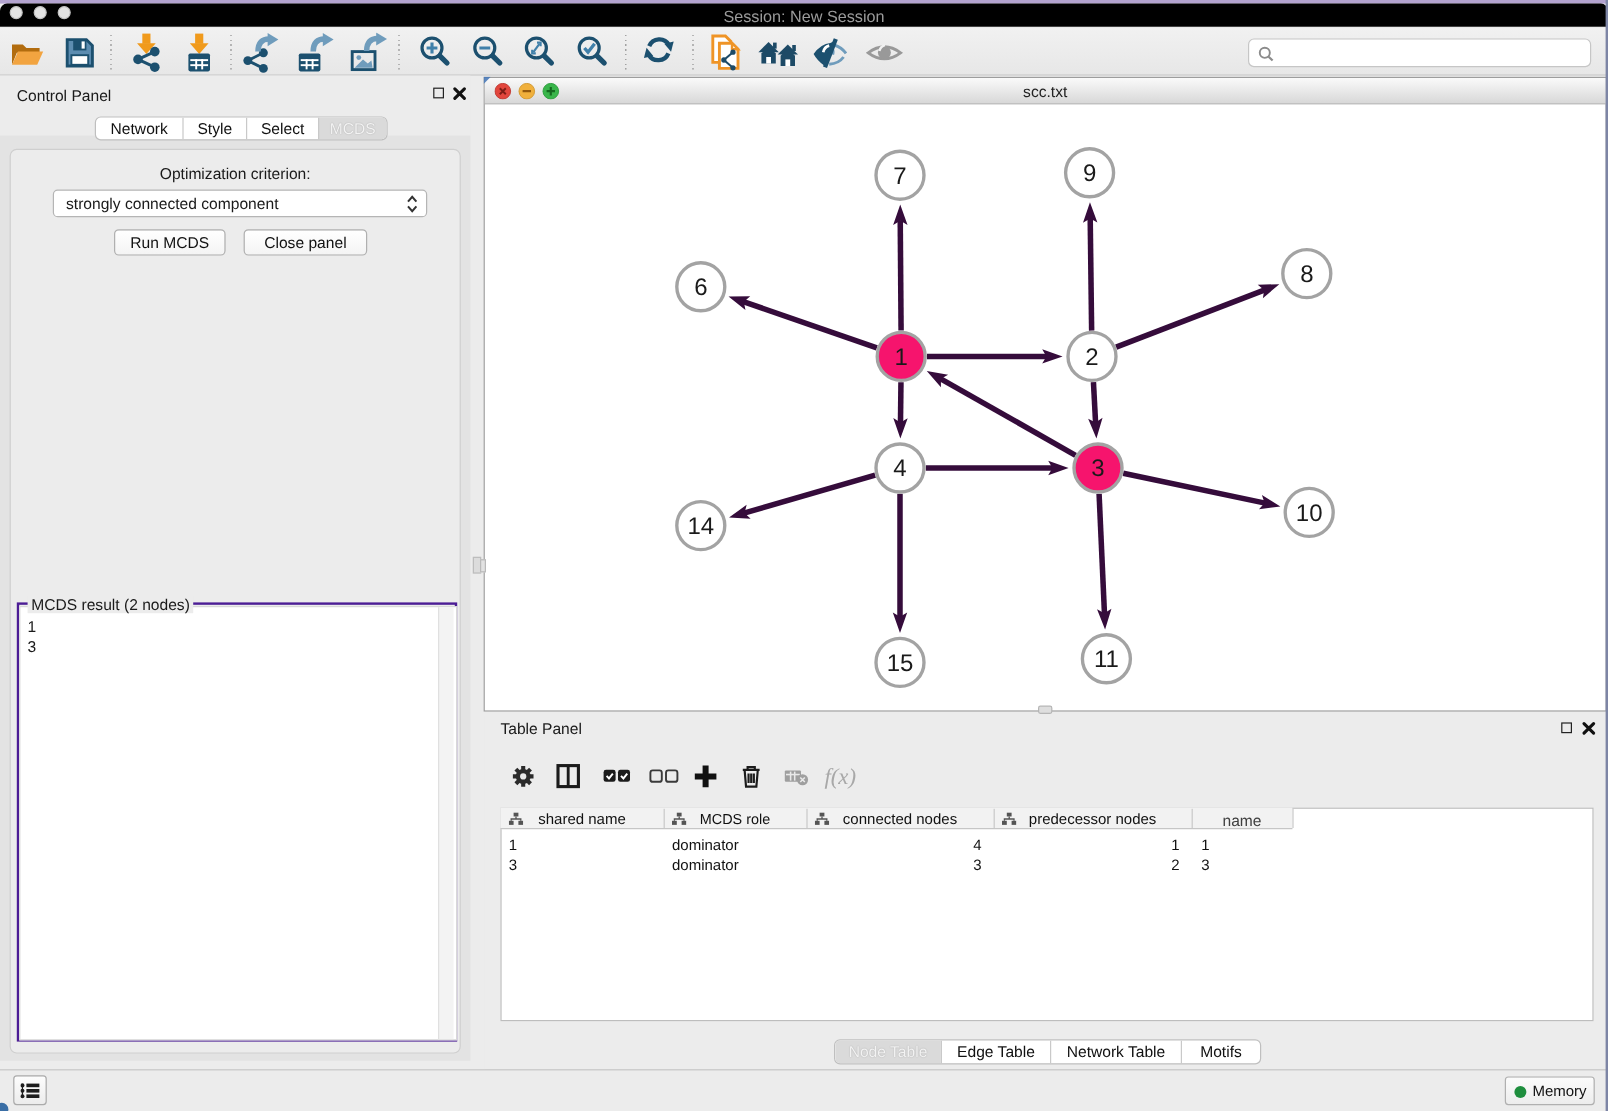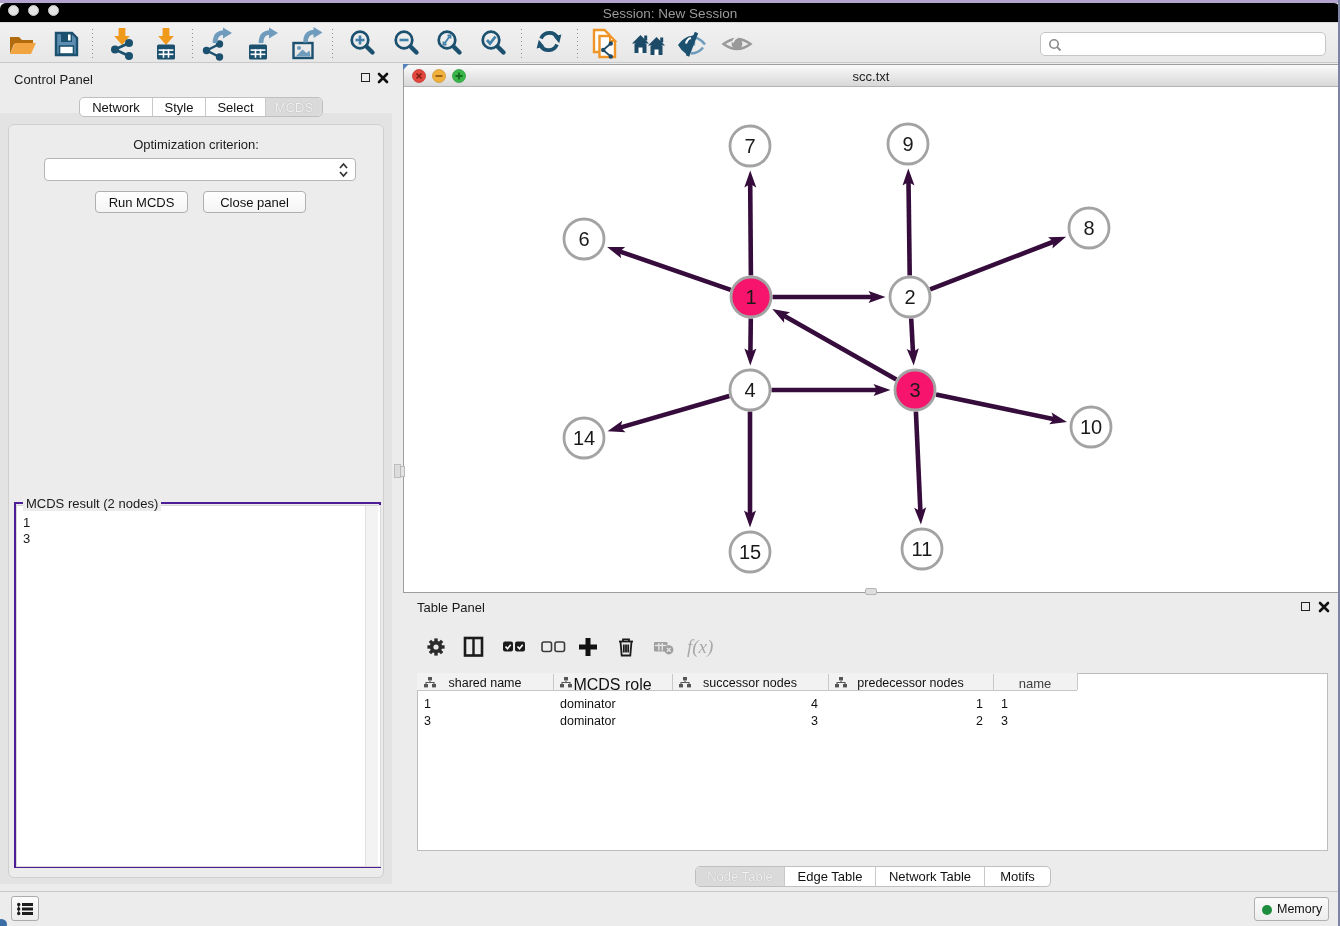--- a/index.html
+++ b/index.html
@@ -159,20 +159,21 @@
   <div class="abs" style="left:8px;top:61px;width:376px;height:754px;background:#ececec;border:1px solid #cfcfcf;border-radius:6px"></div>
 
   <div class="seg" style="left:79px;top:34px;height:20px">
     <div style="width:72px">Network</div>
     <div style="width:53px">Style</div>
     <div style="width:60px">Select</div>
     <div class="sel" style="width:57px">MCDS</div>
   </div>
   <div class="hdr abs" style="left:0;top:74px;width:392px;text-align:center">Optimization criterion:</div>
   <div class="abs" style="left:44px;top:95px;width:312px;height:23px;background:#fff;border:1px solid #b5b5b5;border-radius:4px">
+    <div class="hdr" style="padding:3px 0 0 10px">strongly connected component</div>
     <svg class="abs" style="right:6px;top:3px" width="11" height="16" viewBox="0 0 11 16">
       <path d="M2,6 L5.5,2 L9,6 M2,10 L5.5,14 L9,10" fill="none" stroke="#333" stroke-width="1.7"></path>
       </svg>
   </div>
   <div class="btn" style="left:95px;top:128px;width:93px;height:22px;padding-top:3px">Run MCDS</div>
   <div class="btn" style="left:203px;top:128px;width:103px;height:22px;padding-top:3px">Close panel</div>
 
   <div class="abs" style="left:14px;top:439px;width:367px;height:366px;border:2px solid #4c1d95">
     <div class="abs" style="left:0;top:1px;width:365px;height:362px;background:#fff;border:1px solid #d8d8d8"></div>
     <div class="abs" style="left:349px;top:2px;width:13px;height:360px;background:#f3f3f3;border-left:1px solid #e0e0e0"></div>
@@ -309,29 +310,29 @@
     <path d="M6,3.4 V5.5 M2,7 V5.5 H10 V7" fill="none" stroke="#555" stroke-width="1.1"></path>
   </svg>
 <div class="abs" style="left:417px;top:676px;width:136px;text-align:center;font-size:12.5px;color:#111">shared name</div>
 <div class="abs" style="left:553px;top:674px;width:1px;height:16px;background:#c9c9c9"></div>
 <svg class="abs" style="left:560px;top:677px" width="12" height="11" viewBox="0 0 12 11">
     <rect x="4" y="0" width="4" height="3.4" fill="#555"></rect>
     <rect x="0" y="7" width="4" height="3.4" fill="#555"></rect>
     <rect x="8" y="7" width="4" height="3.4" fill="#555"></rect>
     <path d="M6,3.4 V5.5 M2,7 V5.5 H10 V7" fill="none" stroke="#555" stroke-width="1.1"></path>
   </svg>
-<div class="abs" style="left:553px;top:676px;width:119px;text-align:center;font-size:16px;color:#111">MCDS role</div>
+<div class="abs" style="left:553px;top:676px;width:119px;text-align:center;font-size:12px;color:#111">MCDS role</div>
 <div class="abs" style="left:672px;top:674px;width:1px;height:16px;background:#c9c9c9"></div>
 <svg class="abs" style="left:679px;top:677px" width="12" height="11" viewBox="0 0 12 11">
     <rect x="4" y="0" width="4" height="3.4" fill="#555"></rect>
     <rect x="0" y="7" width="4" height="3.4" fill="#555"></rect>
     <rect x="8" y="7" width="4" height="3.4" fill="#555"></rect>
     <path d="M6,3.4 V5.5 M2,7 V5.5 H10 V7" fill="none" stroke="#555" stroke-width="1.1"></path>
   </svg>
-<div class="abs" style="left:672px;top:676px;width:156px;text-align:center;font-size:12.5px;color:#111">successor nodes</div>
+<div class="abs" style="left:672px;top:676px;width:156px;text-align:center;font-size:12.5px;color:#111">connected nodes</div>
 <div class="abs" style="left:828px;top:674px;width:1px;height:16px;background:#c9c9c9"></div>
 <svg class="abs" style="left:835px;top:677px" width="12" height="11" viewBox="0 0 12 11">
     <rect x="4" y="0" width="4" height="3.4" fill="#555"></rect>
     <rect x="0" y="7" width="4" height="3.4" fill="#555"></rect>
     <rect x="8" y="7" width="4" height="3.4" fill="#555"></rect>
     <path d="M6,3.4 V5.5 M2,7 V5.5 H10 V7" fill="none" stroke="#555" stroke-width="1.1"></path>
   </svg>
 <div class="abs" style="left:828px;top:676px;width:165px;text-align:center;font-size:12.5px;color:#111">predecessor nodes</div>
 <div class="abs" style="left:993px;top:674px;width:1px;height:16px;background:#c9c9c9"></div>
 <div class="abs" style="left:993px;top:676px;width:84px;text-align:center;font-size:13px;color:#404040">name</div>

